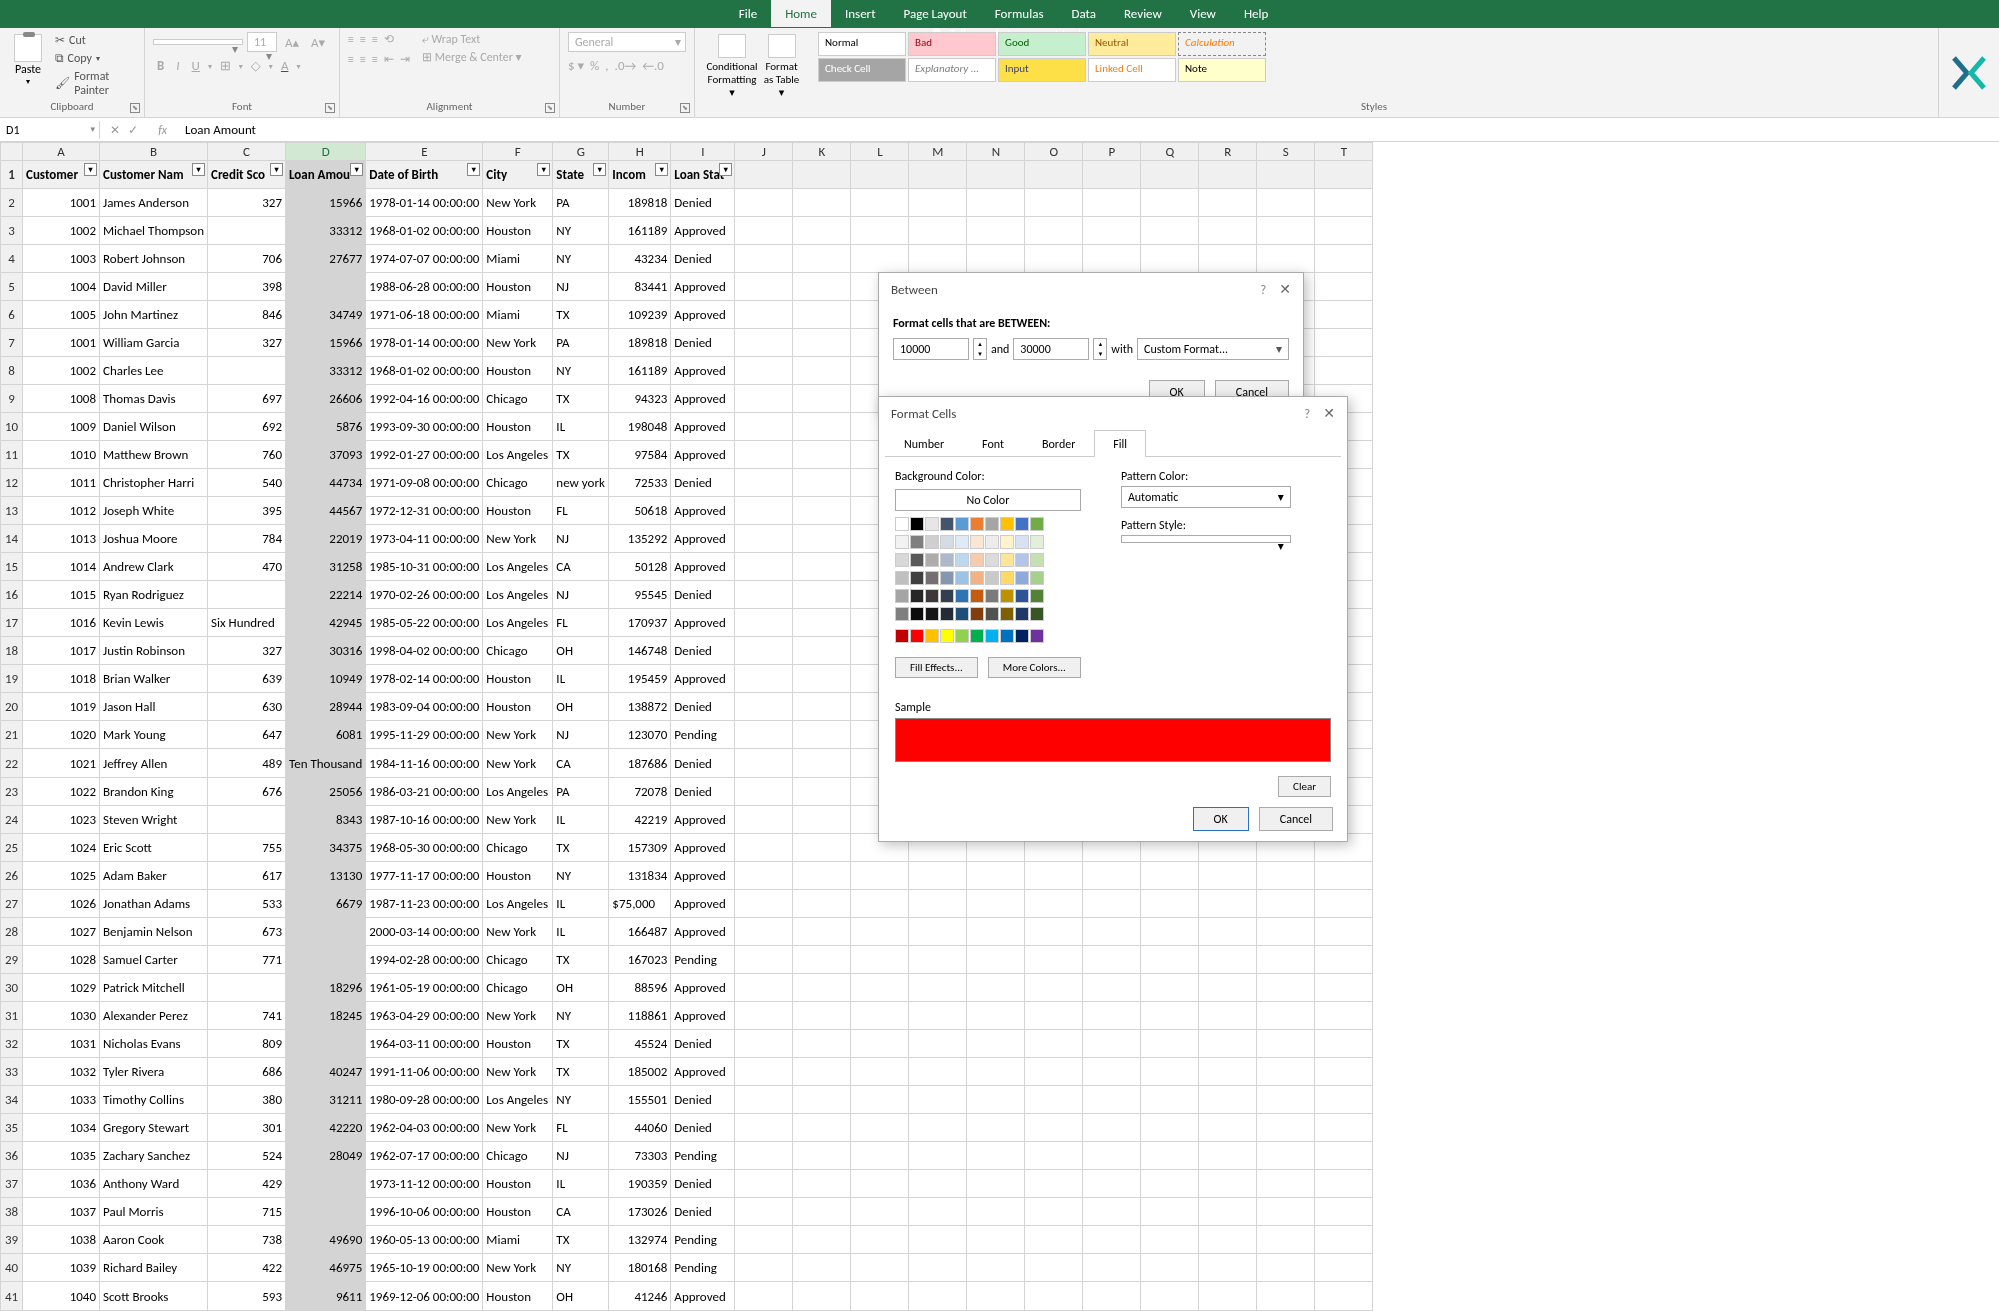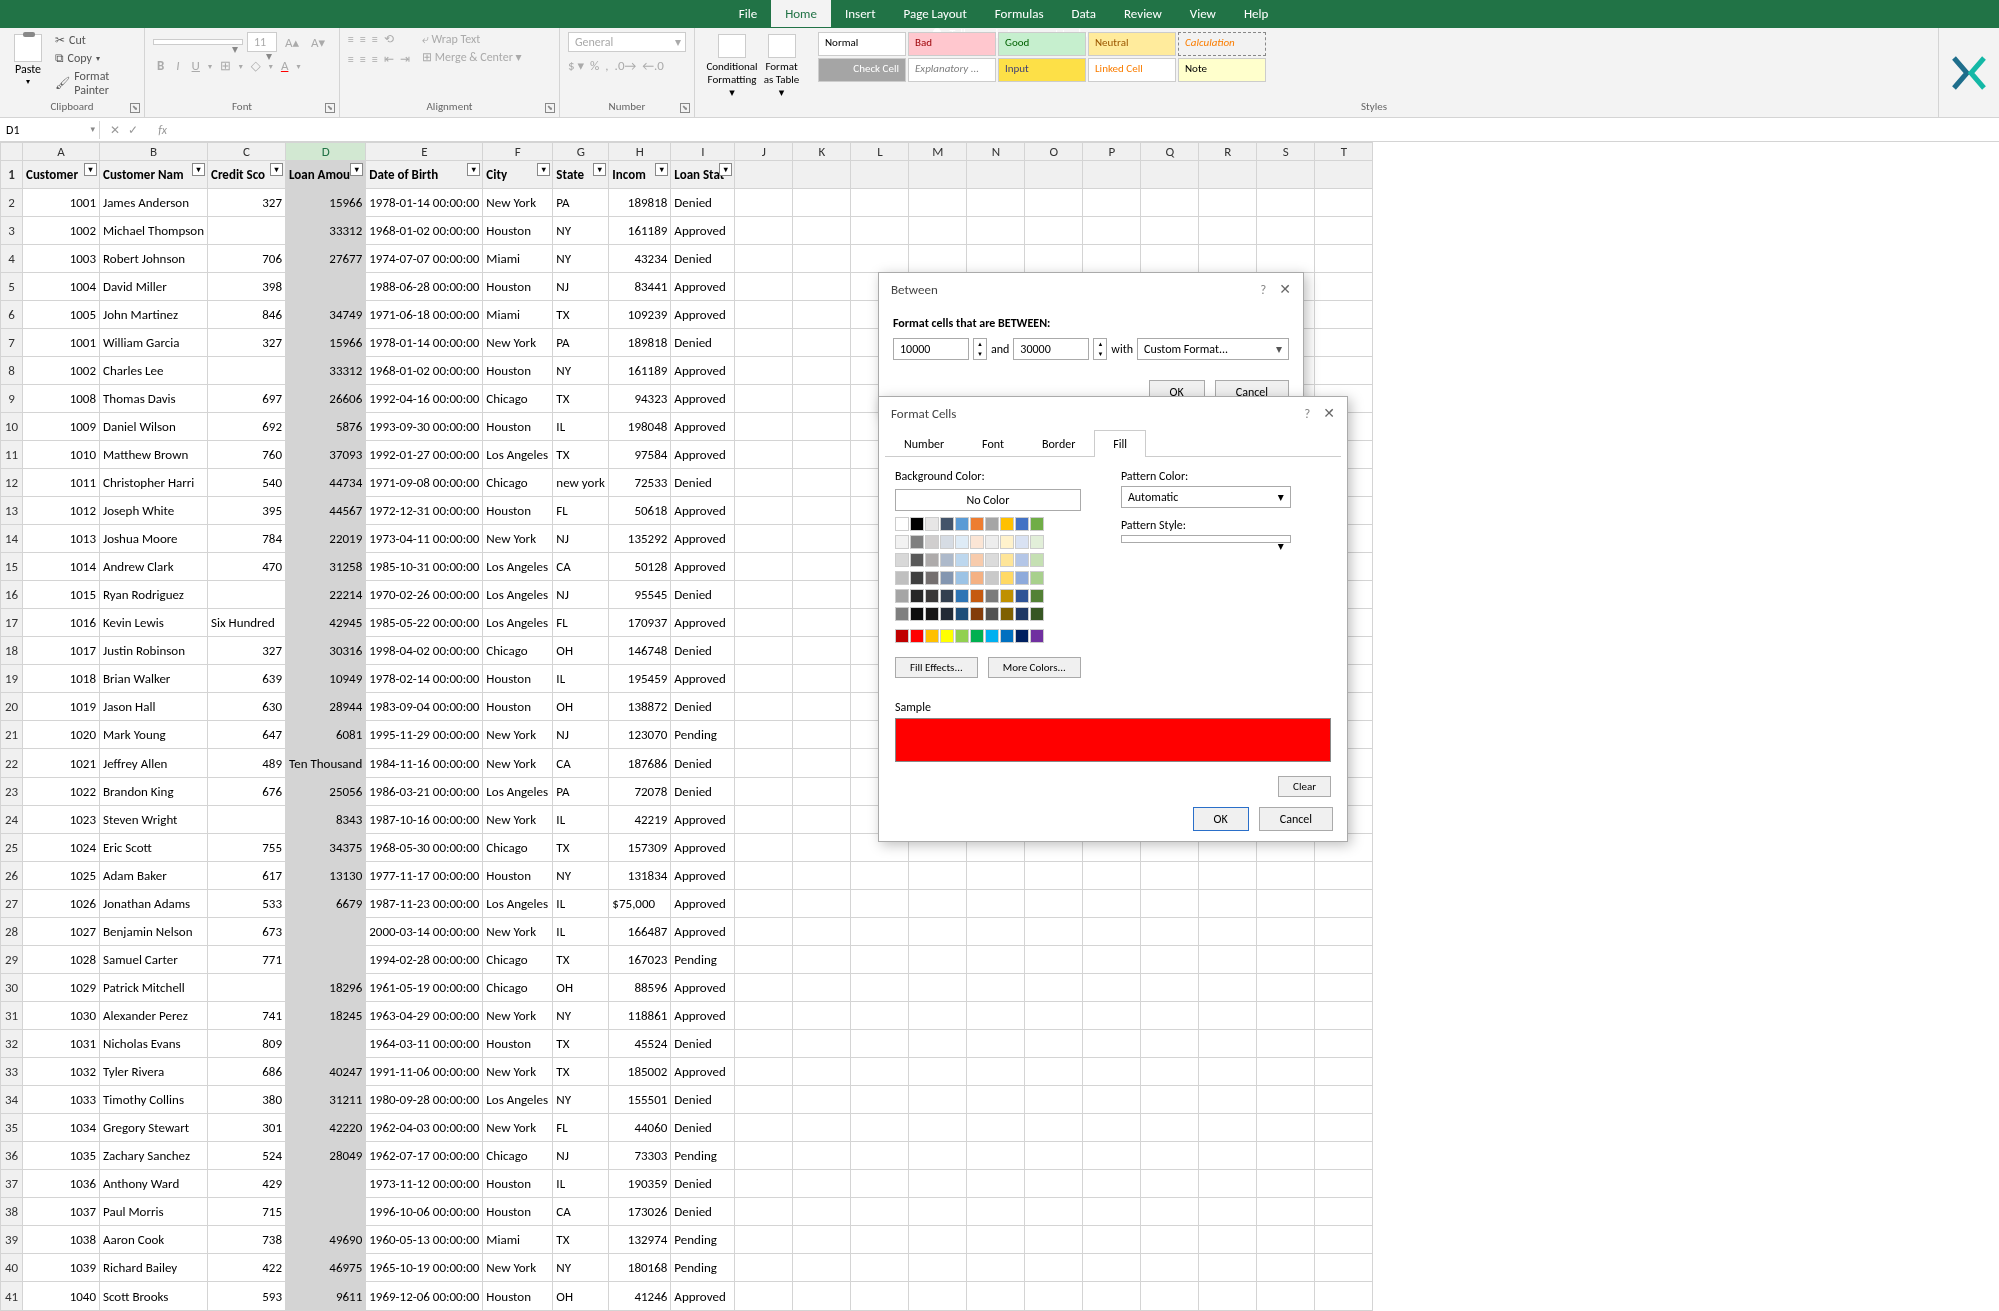--- a/index.html
+++ b/index.html
@@ -48,21 +48,21 @@
 .cond-icon { width: 28px; height: 24px; background: #fff; border: 1px solid #ccc; margin-bottom: 2px; }
 
 .styles-group { flex: 1; }
 .style-gallery { display: grid; grid-template-columns: repeat(5, 88px); grid-template-rows: 24px 24px; gap: 2px; }
 .style-item { border: 1px solid #ccc; padding: 3px 6px; font-size: 11px; background: #fff; }
 .style-item.normal { background: #fff; }
 .style-item.bad { background: #ffc7ce; color: #9c0006; }
 .style-item.good { background: #c6efce; color: #006100; }
 .style-item.neutral { background: #ffeb9c; color: #9c5700; }
 .style-item.calc { background: #f2f2f2; color: #fa7d00; font-style: italic; border: 1px dashed #888; }
-.style-item.check { background: #a5a5a5; color: #fff; text-align: right; }
+.style-item.check { background: #a5a5a5; color: #fff; }
 .style-item.explan { font-style: italic; color: #7f7f7f; }
 .style-item.input { background: #fde047; color: #3f3f76; }
 .style-item.linked { background: #fff; color: #fa7d00; }
 .style-item.note { background: #ffffcc; }
 
 .logo-area { width: 60px; display: flex; align-items: center; justify-content: center; }
 
 
 .formula-bar { display: flex; align-items: center; border-bottom: 1px solid #d4d4d4; height: 24px; background: #fff; }
 .name-box { width: 100px; border-right: 1px solid #d4d4d4; padding: 2px 6px; font-size: 12px; position: relative; }
@@ -276,20 +276,21 @@
   </div>
 </div>
 
 <div class="formula-bar">
   <div class="name-box">D1</div>
   <div class="fx-area">
     <span>✕</span>
     <span>✓</span>
     <span class="fx-label">fx</span>
   </div>
+  <div class="formula-input">Loan Amount</div>
 </div>
 
 <div class="grid-wrap">
   <table class="grid" id="grid">
     <thead>
         <tr id="colrow">
           <th class="corner"></th>
           <th class="colhead col-A">A</th>
           <th class="colhead col-B">B</th>
           <th class="colhead col-C">C</th>

